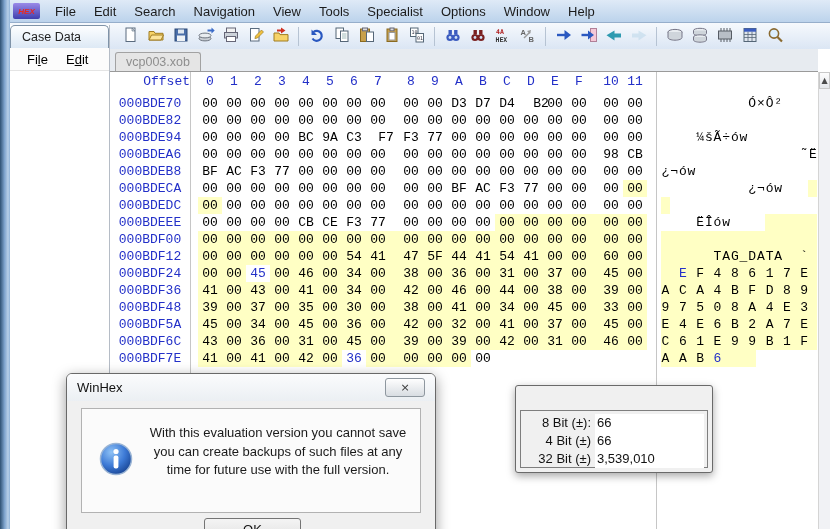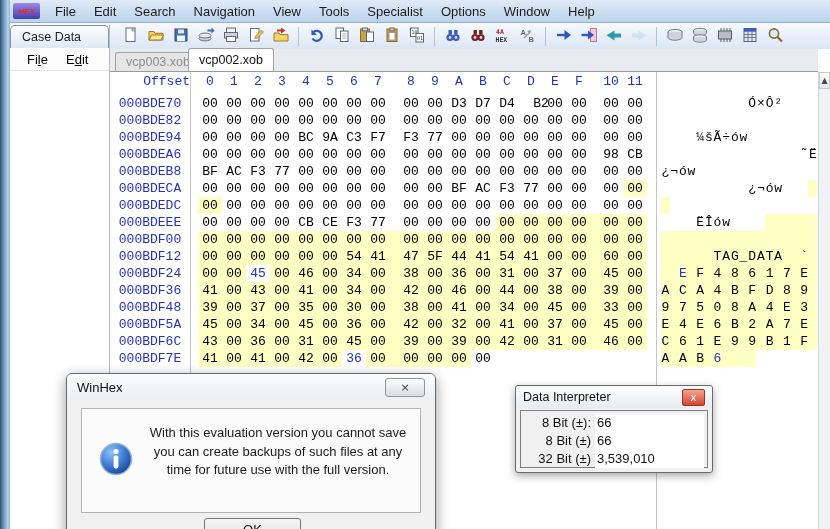--- a/index.html
+++ b/index.html
@@ -287,21 +287,20 @@
     <div id="cd-header">Case Data</div>
     <div id="cd-menu">
         <span class="cmi">Fi<span class="accel">l</span>e</span>
         <span class="cmi">E<span class="accel">d</span>it</span>
       </div>
     <div></div>
   </div>
 
   <div id="tabstrip">
       <div class="tab inactive">vcp003.xob</div>
-      <div class="tab active">vcp002.xob</div>
     </div>
 
   <div id="hexpanel">
     <div class="vsep" style="left:80px"></div>
     <div class="vsep" style="left:546px"></div>
     <div id="hexheader">
       <div id="offset-h">Offset</div>
     <div class="hcol" style="left: 88px;">0</div>
         <div class="hcol" style="left: 112px;">1</div>
         <div class="hcol" style="left: 136px;">2</div>
@@ -402,21 +401,21 @@
         </div>
         <div class="hrow">
           <div class="off">000BDE94</div>
           <div class="byte" style="left: 88px;">00</div>
           <div class="byte" style="left: 112px;">00</div>
           <div class="byte" style="left: 136px;">00</div>
           <div class="byte" style="left: 160px;">00</div>
           <div class="byte" style="left: 184px;">BC</div>
           <div class="byte" style="left: 208px;">9A</div>
           <div class="byte" style="left: 232px;">C3</div>
-          <div class="byte" style="left: 256px;">F7</div>
+          <div class="byte" style="left: 264px;">F7</div>
           <div class="byte" style="left: 289px;">F3</div>
           <div class="byte" style="left: 313px;">77</div>
           <div class="byte" style="left: 337px;">00</div>
           <div class="byte" style="left: 361px;">00</div>
           <div class="byte" style="left: 385px;">00</div>
           <div class="byte" style="left: 409px;">00</div>
           <div class="byte" style="left: 433px;">00</div>
           <div class="byte" style="left: 457px;">00</div>
           <div class="byte" style="left: 489px;">00</div>
           <div class="byte" style="left: 513px;">00</div>
@@ -988,31 +987,27 @@
       <div id="dlg-text">
           <div>With this evaluation version you cannot save</div>
           <div>you can create backups of such files at any</div>
           <div>time for future use with the full version.</div>
         </div>
     </div>
     <div id="dlg-ok"><span class="accel">O</span>K</div>
   </div>
 
   <div id="interp">
-    <div id="di-title">
-      <span>Data Interpreter</span>
-      <div id="di-close">x</div>
-    </div>
     <div id="di-box">
         <div class="di-row">
           <div class="di-label">8 Bit (±):</div>
           <div class="di-value">66</div>
         </div>
         <div class="di-row">
-          <div class="di-label">8 Bit (±)</div>
+          <div class="di-label">4 Bit (±)</div>
           <div class="di-value">66</div>
         </div>
         <div class="di-row">
           <div class="di-label">32 Bit (±)</div>
           <div class="di-value">3,539,010</div>
         </div>
       </div>
   </div>
 </div>
 

